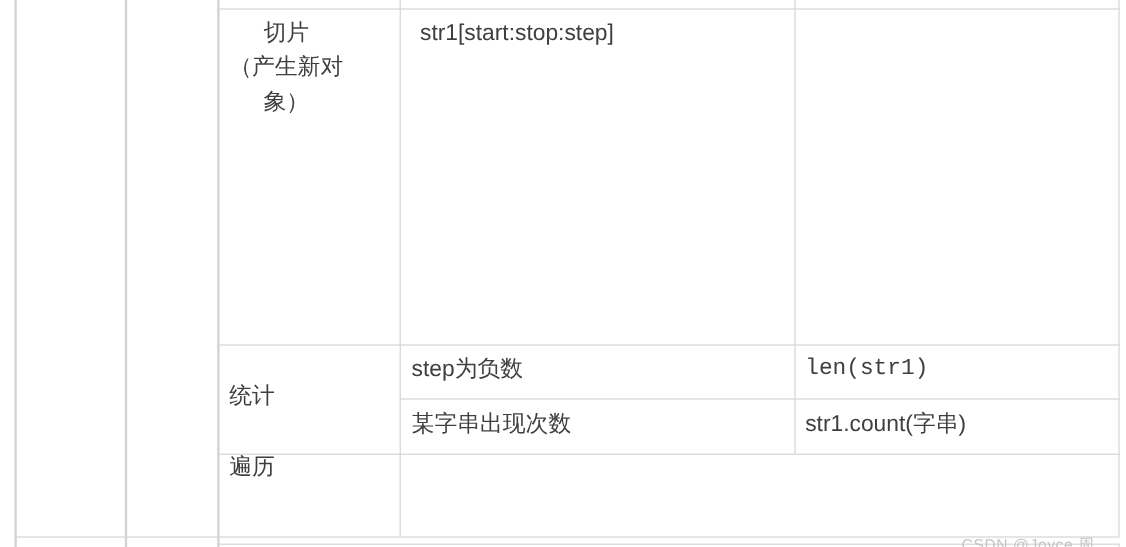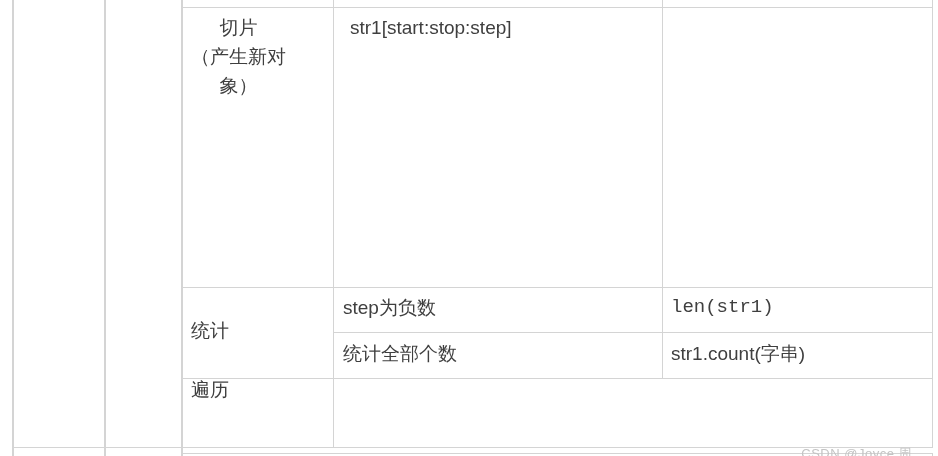--- a/index.html
+++ b/index.html
@@ -52,20 +52,20 @@
   <div class="hline" style="left:181px; top:453px; width:752px; height:1px;"></div>
 
   <div class="cell" style="left:191px; top:13px;text-align:center;">切片
 （产生新对
 象）</div>
   <div class="cell" style="left:350px; top:13px;">str1[start:stop:step]</div>
 
   <div class="cell" style="left:191px; top:284px;margin-top:32px;">统计</div>
   <div class="cell" style="left:343px; top:293px;">step为负数</div>
   <div class="cell" style="left:671px; top:293px;font-family:Liberation Mono, monospace;">len(str1)</div>
-  <div class="cell" style="left:343px; top:339px;">统计全部个数</div>
+  <div class="cell" style="left:343px; top:339px;">某字串出现次数</div>
   <div class="cell" style="left:671px; top:339px;">str1.count(字串)</div>
 
   <div class="cell" style="left:191px; top:375px;">遍历</div>
 
   <div class="watermark">CSDN @Joyce 周</div>
 
 </div>
 
 </body></html>

